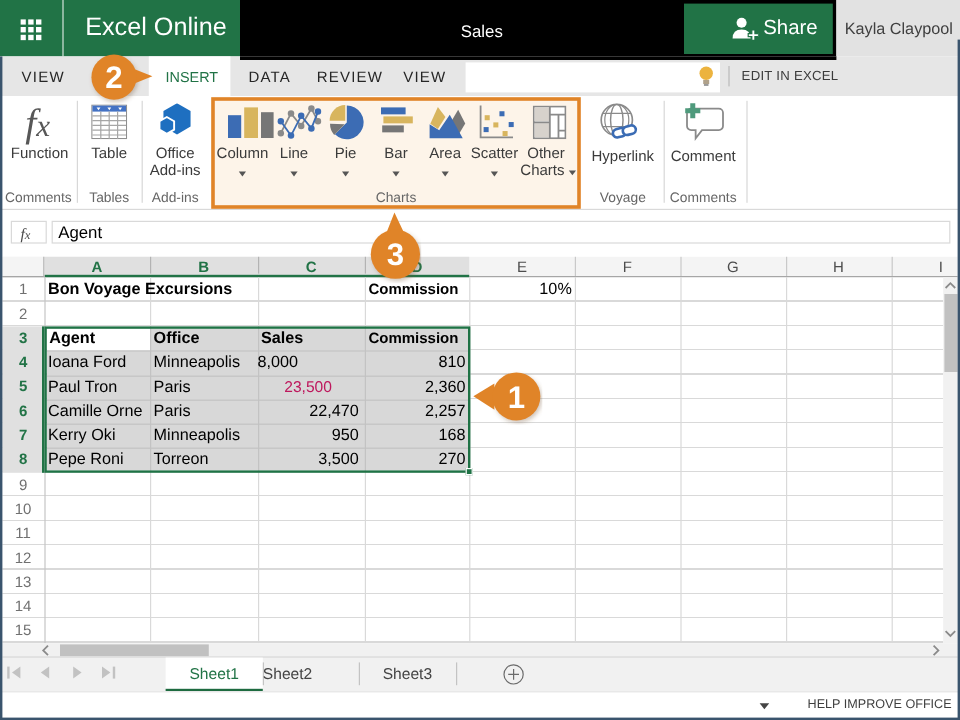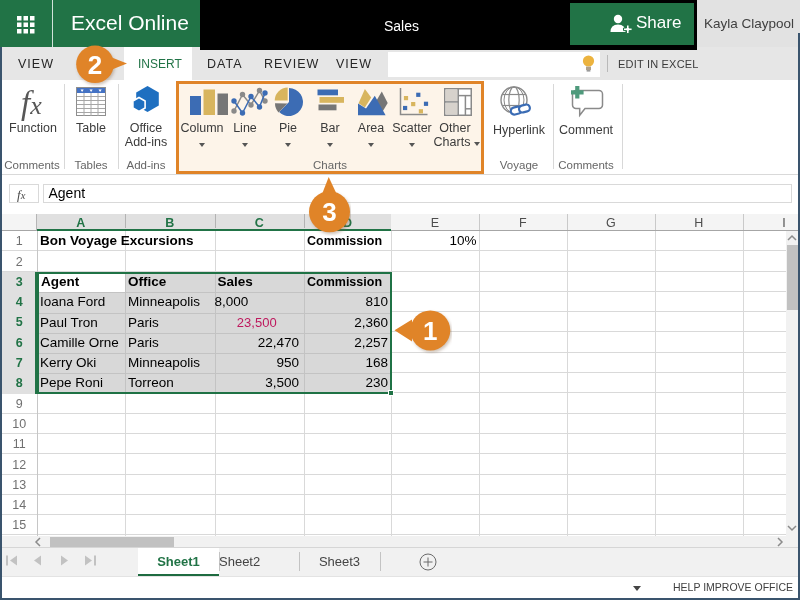--- a/index.html
+++ b/index.html
@@ -286,21 +286,21 @@
 <div class="abs ct" style="left:128px;top:373.4px;line-height:20.3px;font-size:13.5px;color:#000;">Torreon</div>
 <div class="abs ct" style="left:214.5px;top:292.2px;width:84.5px;line-height:20.3px;font-size:13.5px;color:#000;">8,000</div>
 <div class="abs ct" style="left:214.5px;top:312.5px;width:84.5px;text-align:center;line-height:20.3px;font-size:13px;color:#be185d;">23,500</div>
 <div class="abs ct" style="left:214.5px;top:332.8px;width:84.5px;text-align:right;line-height:20.3px;font-size:13.5px;color:#000;">22,470</div>
 <div class="abs ct" style="left:214.5px;top:353.1px;width:84.5px;text-align:right;line-height:20.3px;font-size:13.5px;color:#000;">950</div>
 <div class="abs ct" style="left:214.5px;top:373.4px;width:84.5px;text-align:right;line-height:20.3px;font-size:13.5px;color:#000;">3,500</div>
 <div class="abs ct" style="left:304px;top:292.2px;width:84px;text-align:right;line-height:20.3px;font-size:13.5px;color:#000;">810</div>
 <div class="abs ct" style="left:304px;top:312.5px;width:84px;text-align:right;line-height:20.3px;font-size:13.5px;color:#000;">2,360</div>
 <div class="abs ct" style="left:304px;top:332.8px;width:84px;text-align:right;line-height:20.3px;font-size:13.5px;color:#000;">2,257</div>
 <div class="abs ct" style="left:304px;top:353.1px;width:84px;text-align:right;line-height:20.3px;font-size:13.5px;color:#000;">168</div>
-<div class="abs ct" style="left:304px;top:373.4px;width:84px;text-align:right;line-height:20.3px;font-size:13.5px;color:#000;">230</div>
+<div class="abs ct" style="left:304px;top:373.4px;width:84px;text-align:right;line-height:20.3px;font-size:13.5px;color:#000;">270</div>
 
 <div class="abs" style="left:786px;top:231.3px;width:12px;height:304.7px;background:#f1f1f1;"></div>
 <svg class="abs" style="left:787px;top:234px;" width="10" height="8">
       <polyline points="1,6 5,2 9,6" fill="none" stroke="#8b8b8b" stroke-width="1.5"></polyline>
     </svg>
 <div class="abs" style="left:786.5px;top:245px;width:11px;height:65px;background:#c1c1c1;"></div>
 <svg class="abs" style="left:787px;top:524px;" width="10" height="8">
       <polyline points="1,2 5,6 9,2" fill="none" stroke="#8b8b8b" stroke-width="1.5"></polyline>
     </svg>
 
@@ -318,21 +318,21 @@
   <g fill="#c2c2c2">
     <rect x="1" y="1.5" width="2" height="10"></rect>
         <path d="M12 1.5 L5 6.5 L12 11.5 Z"></path>
     <path d="M36 1.5 L29 6.5 L36 11.5 Z"></path>
     <path d="M56 1.5 L63 6.5 L56 11.5 Z"></path>
     <path d="M80 1.5 L87 6.5 L80 11.5 Z"></path>
         <rect x="89" y="1.5" width="2" height="10"></rect>
   </g>
 </svg>
 <div class="abs" style="left:138px;top:548px;width:81px;height:27.5px;background:#fff;border-bottom:2.5px solid #1e6b40;box-sizing:border-box;"></div>
-<div class="abs ct" style="left:138px;top:554px;width:81px;text-align:center;font-size:13px;font-weight:bold;color:#217346;">Sheet1</div>
+<div class="abs ct" style="left:138px;top:554px;width:81px;text-align:center;font-size:13px;font-weight:normal;color:#217346;">Sheet1</div>
 <div class="abs" style="left:219px;top:552px;width:1px;height:19px;background:#c3c3c3;"></div>
 <div class="abs" style="left:299px;top:552px;width:1px;height:19px;background:#c3c3c3;"></div>
 <div class="abs" style="left:380px;top:552px;width:1px;height:19px;background:#c3c3c3;"></div>
 <div class="abs ct" style="left:219px;top:554px;width:80px;text-align:left;font-size:13px;color:#444;">Sheet2</div>
 <div class="abs ct" style="left:299px;top:554px;width:81px;text-align:center;font-size:13px;color:#444;">Sheet3</div>
 <svg class="abs" style="left:419px;top:553px;" width="18" height="18">
   <circle cx="9" cy="9" r="8" fill="none" stroke="#6b6b6b" stroke-width="1"></circle>
   <line x1="9" y1="4.5" x2="9" y2="13.5" stroke="#6b6b6b" stroke-width="1"></line>
   <line x1="4.5" y1="9" x2="13.5" y2="9" stroke="#6b6b6b" stroke-width="1"></line>
 </svg>

